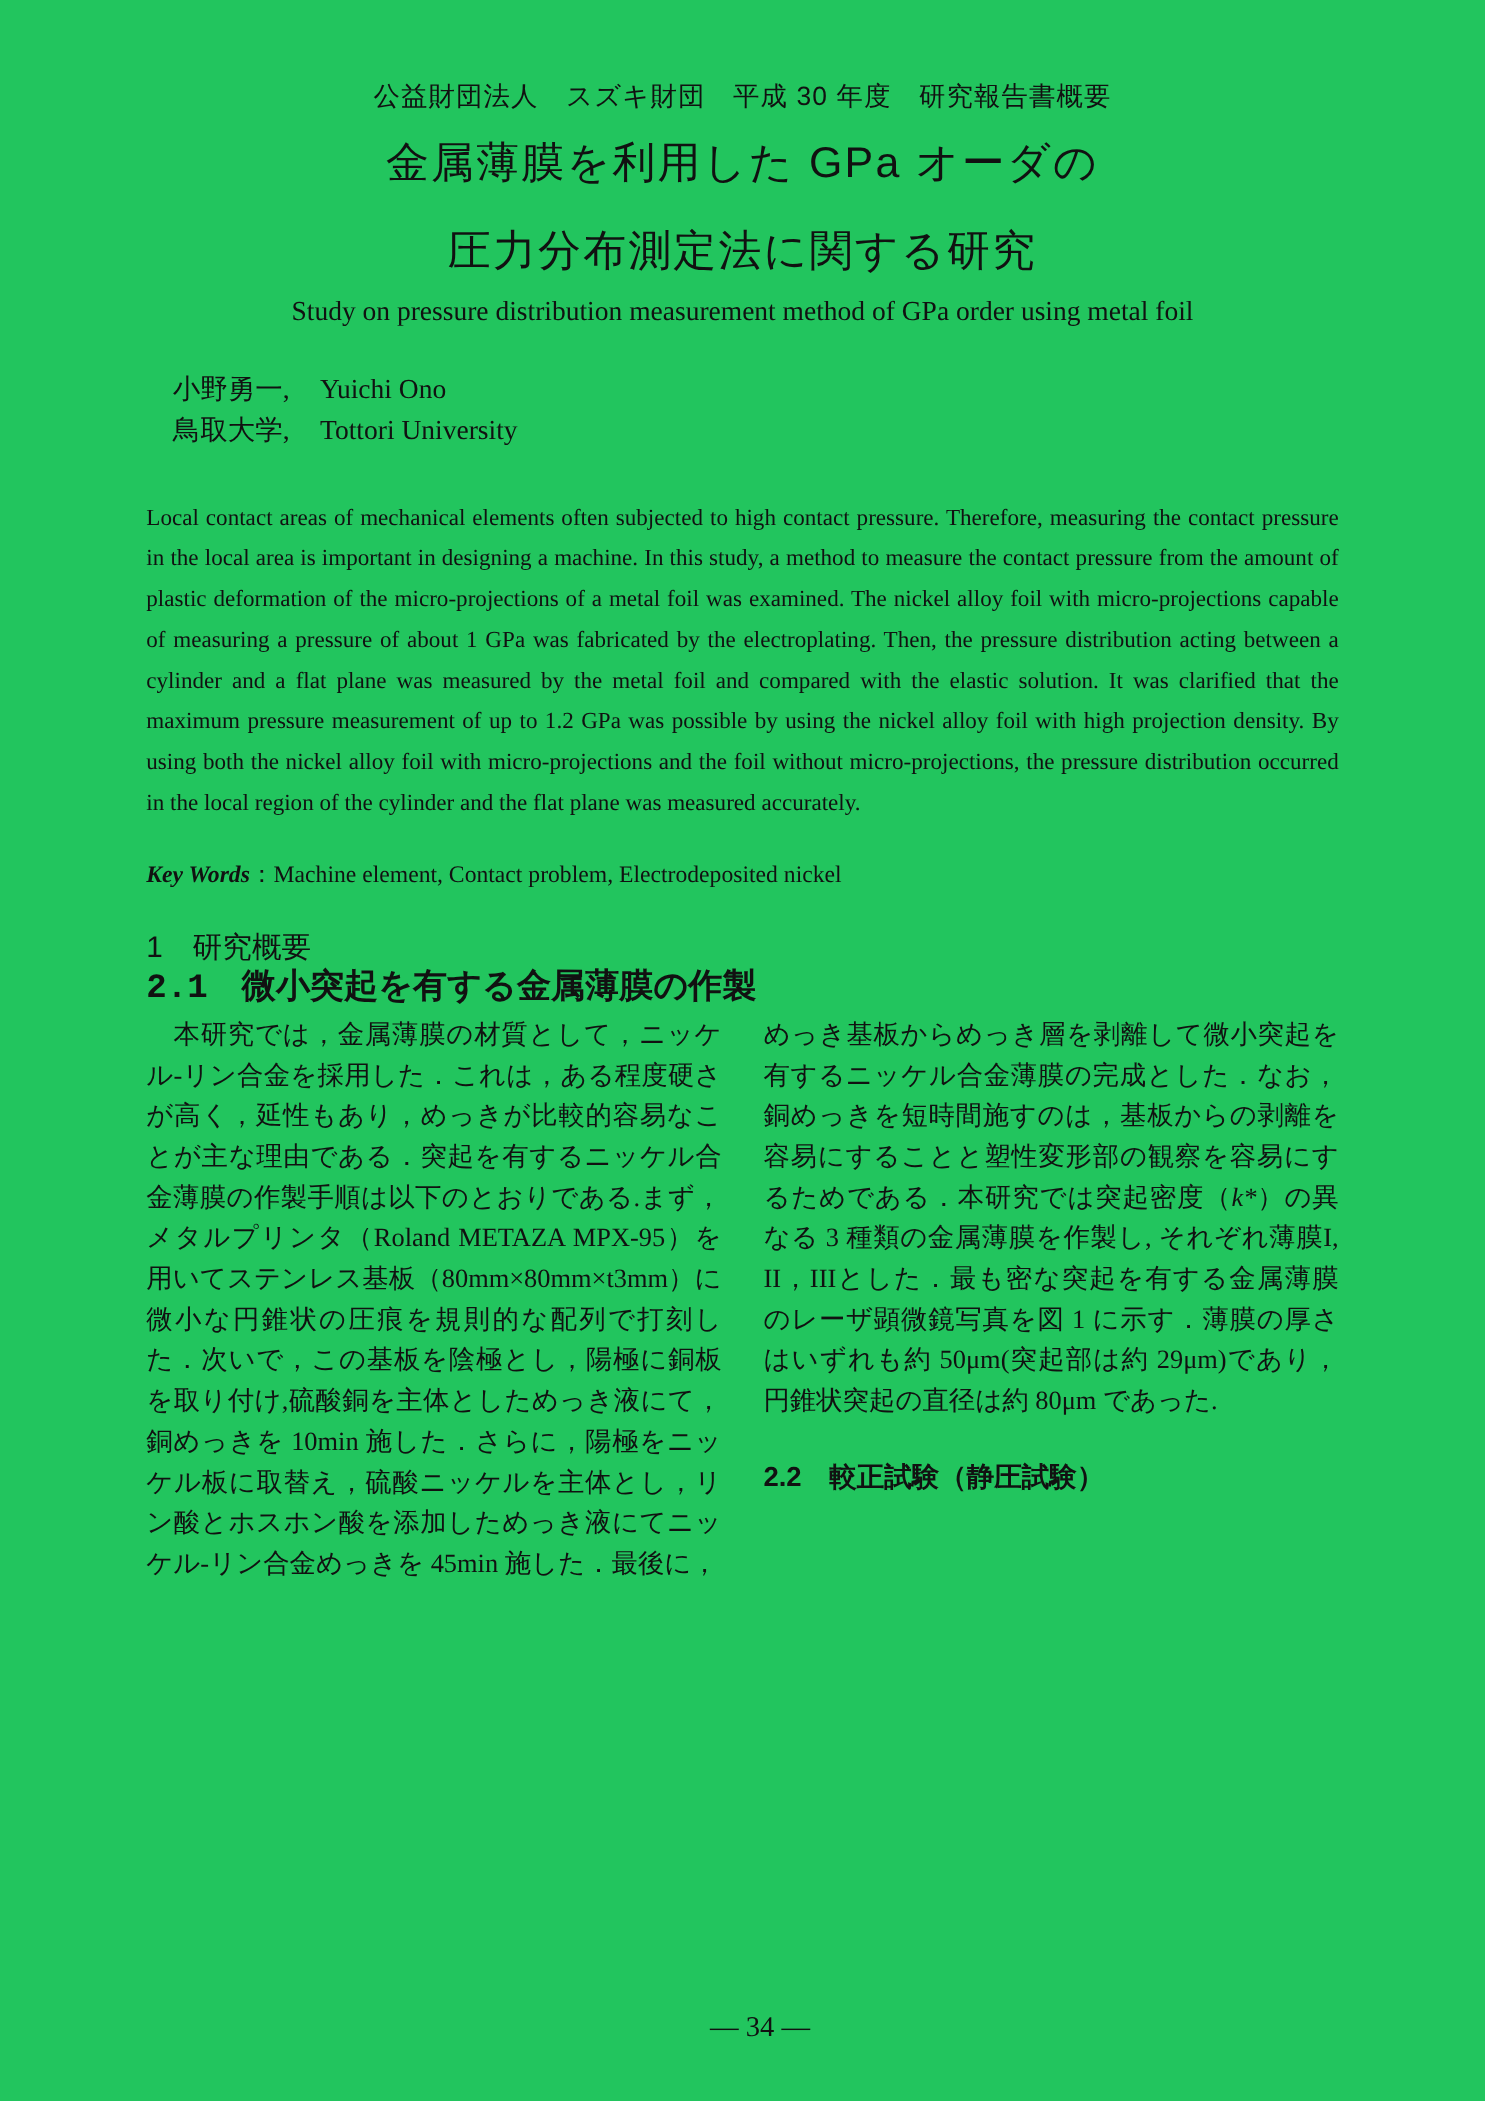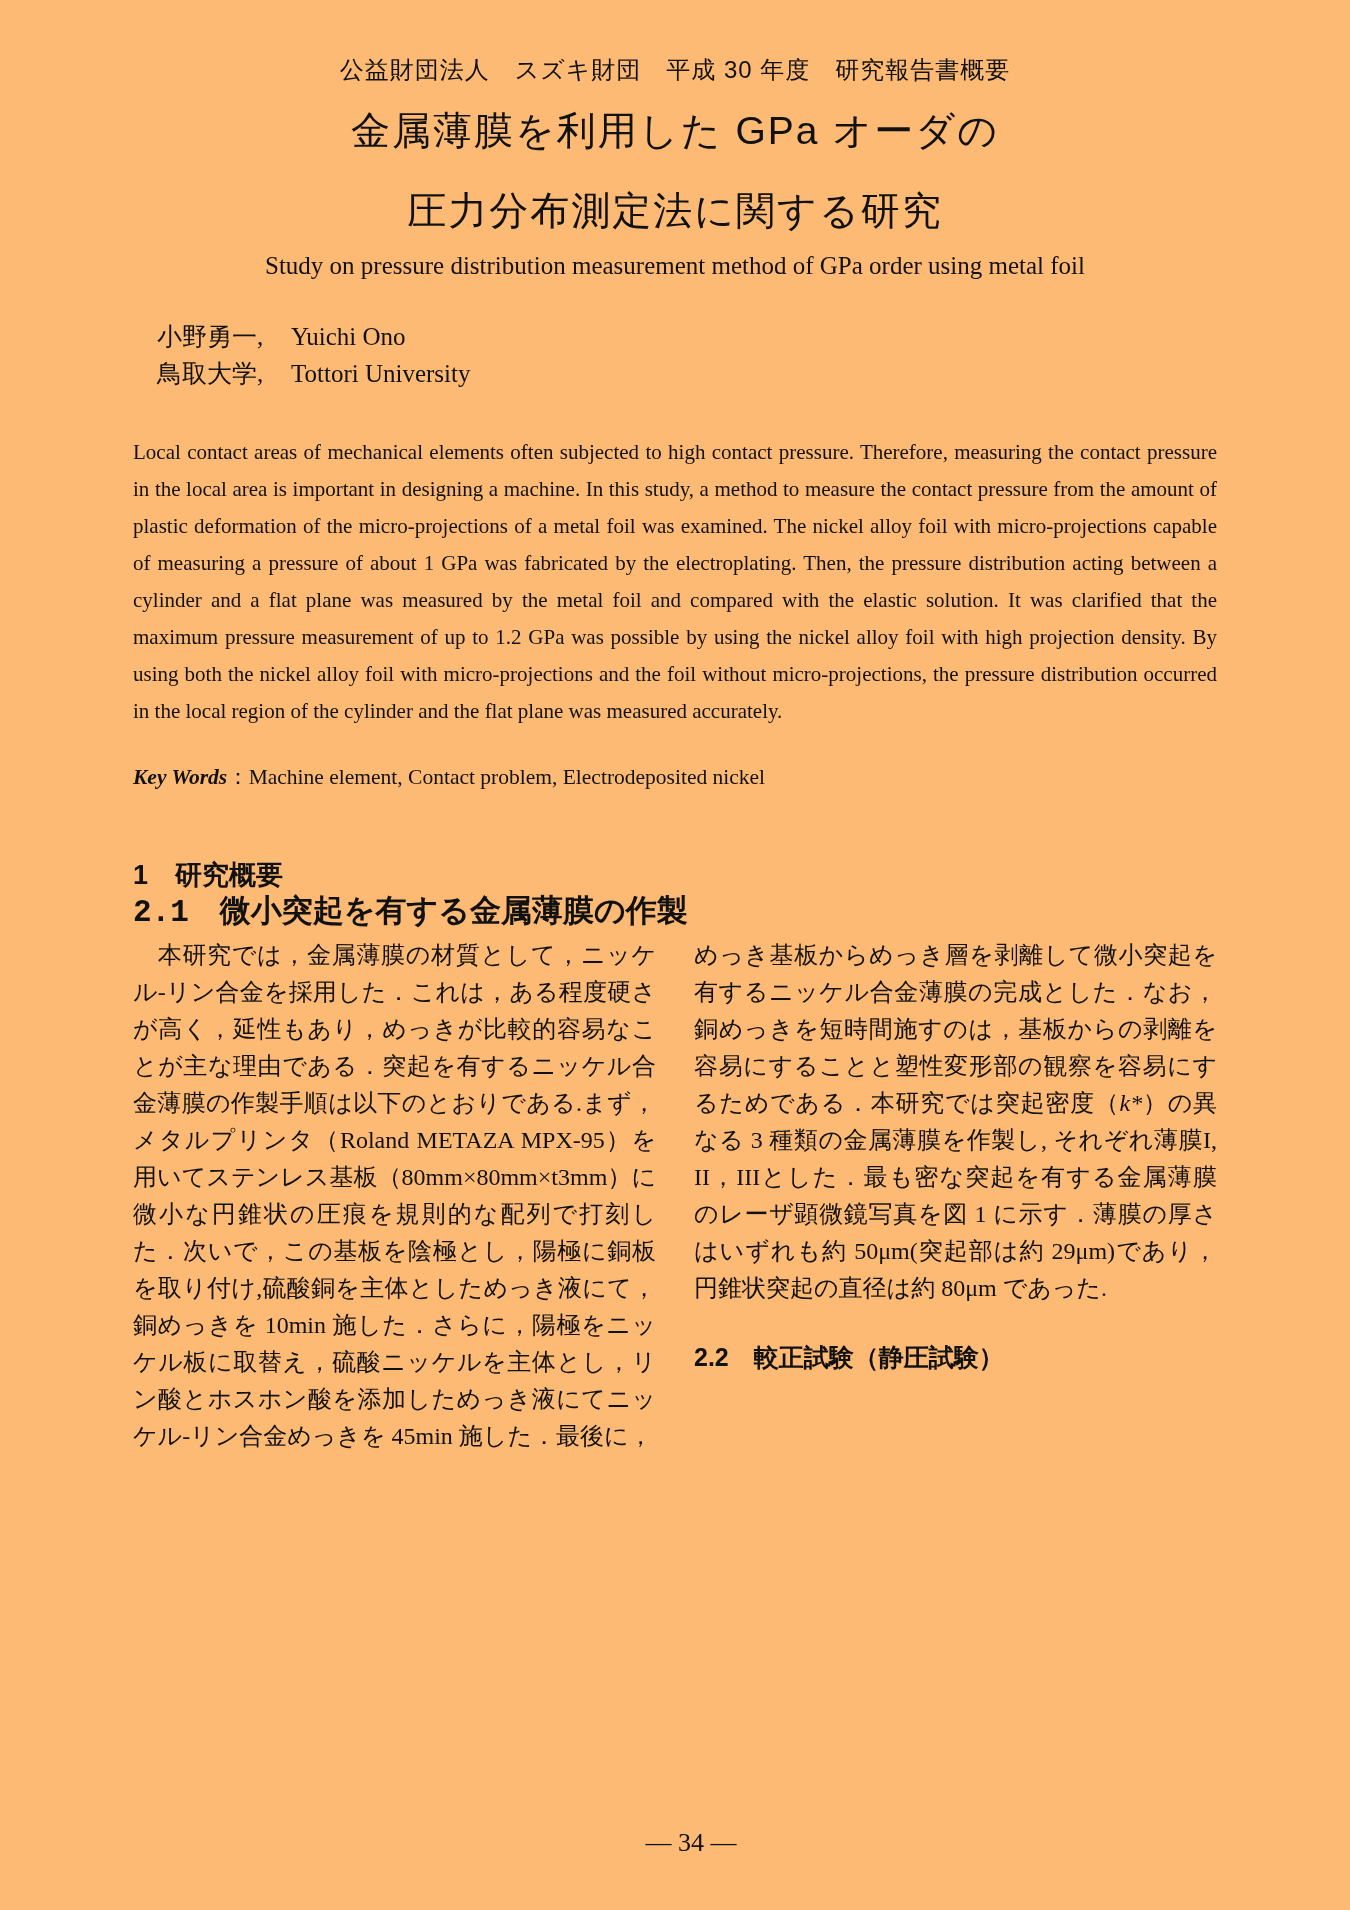--- a/index.html
+++ b/index.html
@@ -1,22 +1,22 @@
 <!DOCTYPE html>
 <html lang="ja"><head>
 <meta charset="utf-8">
 <style>
   html,body { margin:0; padding:0; background:#e8e8e8; }
   .page {
     position:relative;
     width:1350px; height:1910px;
     margin:0 auto;
-    background:#fdba74;
+    background:#22c55e;
     box-sizing:border-box;
-    padding:54px 133px 0 133px;
+    padding:72px 133px 0 133px;
     color:#111111;
     font-family:"Liberation Serif","DejaVu Serif",serif;
     overflow:hidden;
   }
   .gothic { font-family:"Liberation Sans","DejaVu Sans",sans-serif; }
 
   .doc-header {
     text-align:center;
     font-size:24px;
     line-height:32px;
@@ -55,23 +55,23 @@
   }
 
   .keywords {
     margin-top:29px;
     font-size:21.5px;
     line-height:37px;
   }
   .kw-label { font-weight:bold; font-style:italic; }
 
   .sec1-heading {
-    margin-top:62px;
+    margin-top:30px;
     font-size:27px;
-    font-weight:bold;
+    font-weight:normal;
     line-height:34px;
   }
   .sec1-body {
     margin-top:6px;
     font-size:25px;
     line-height:37px;
     text-align:justify;
   }
 
   .sec2-heading {

